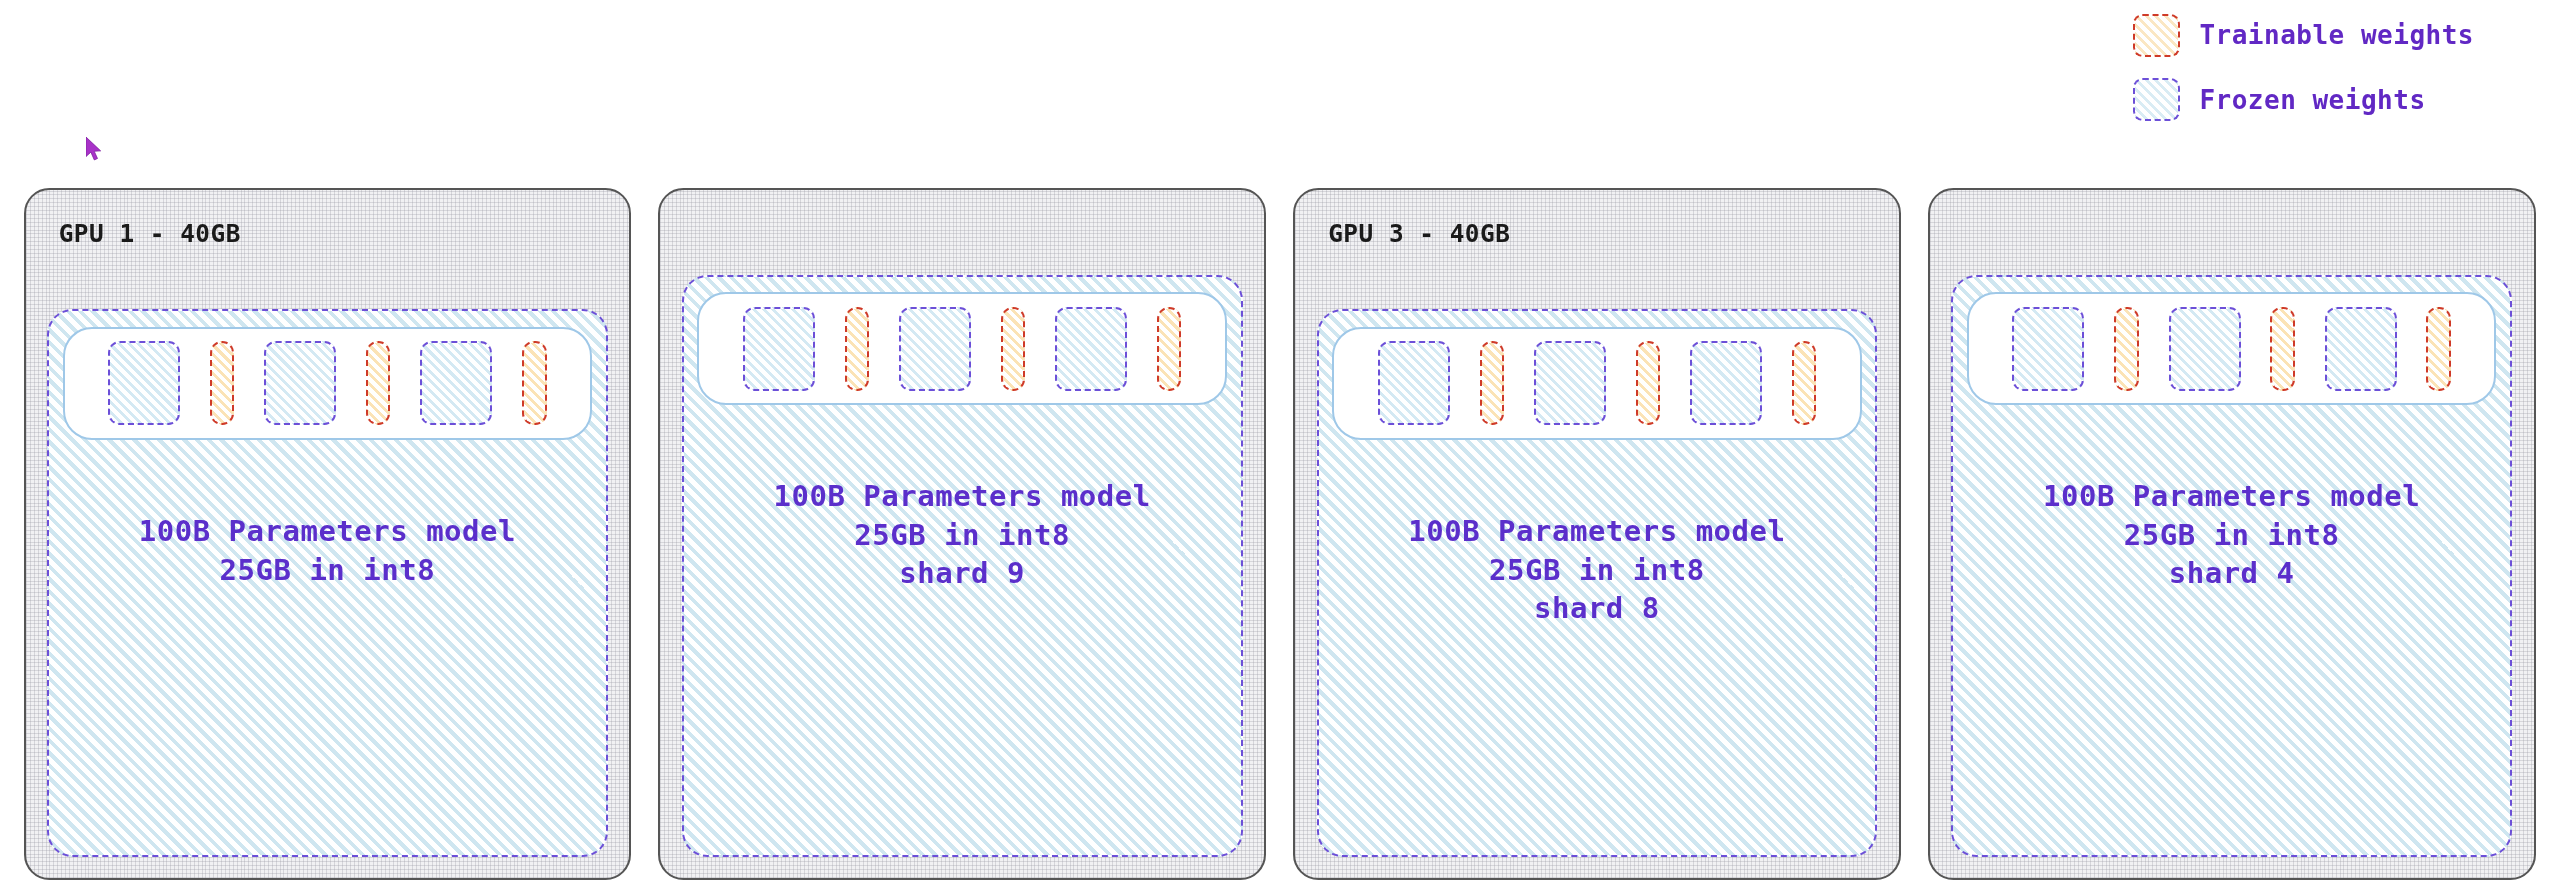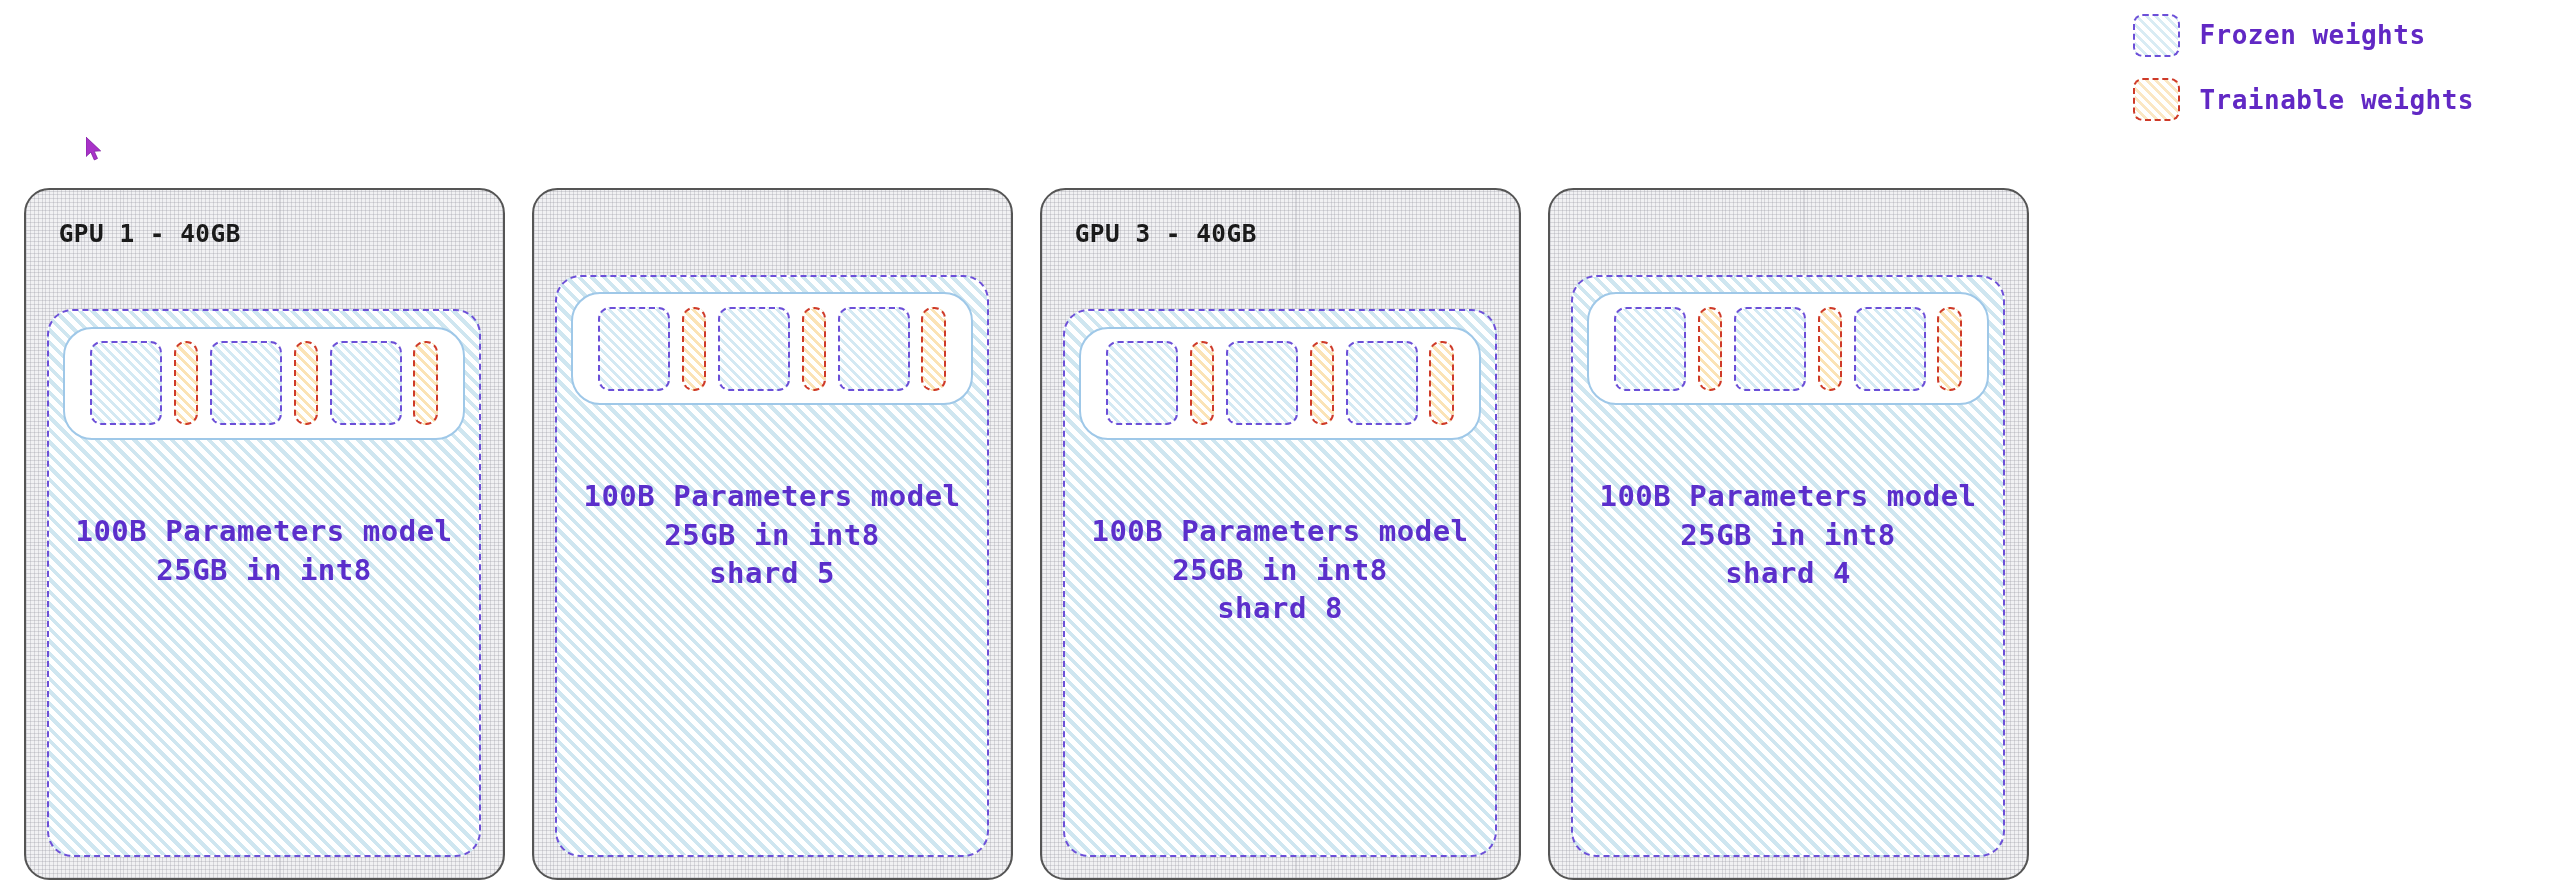--- a/index.html
+++ b/index.html
@@ -64,21 +64,21 @@
     font-weight: bold;
     letter-spacing: 0.5px;
     white-space: nowrap;
   }
 
   
   #gpu-row {
     position: absolute;
     left: 23.5px;
     top: 188px;
-    width: 2005px;
+    width: 2512px;
     height: 692px;
     display: flex;
     gap: 27px;
   }
   .gpu-box {
     flex: 1 1 0;
     position: relative;
     box-sizing: border-box;
     border: 2px solid #555555;
     border-radius: 25.4px;
@@ -187,27 +187,27 @@
     width: 19.5px;
     height: 25.4px;
     pointer-events: none;
   }
 </style>
 </head>
 <body>
 
 <div id="legend">
   <div class="legend-row">
+    <span class="legend-swatch trainable"></span>
+    <span class="legend-label">Trainable weights</span>
+  </div>
+  <div class="legend-row">
     <span class="legend-swatch frozen"></span>
     <span class="legend-label">Frozen weights</span>
   </div>
-  <div class="legend-row">
-    <span class="legend-swatch trainable"></span>
-    <span class="legend-label">Trainable weights</span>
-  </div>
 </div>
 
 <div id="gpu-row">
 
   <div class="gpu-box">
     <div class="gpu-title">GPU 1 - 40GB</div>
     <div class="shard-box">
       <div class="layer-strip">
         <span class="weight-block frozen"></span>
         <span class="weight-block trainable"></span>
@@ -229,21 +229,21 @@
         <span class="weight-block frozen"></span>
         <span class="weight-block trainable"></span>
         <span class="weight-block frozen"></span>
         <span class="weight-block trainable"></span>
         <span class="weight-block frozen"></span>
         <span class="weight-block trainable"></span>
       </div>
       <div class="shard-caption">
         <div>100B Parameters model</div>
         <div>25GB in int8</div>
-        <div>shard 5</div>
+        <div>shard 9</div>
       </div>
     </div>
   </div>
 
   <div class="gpu-box">
     <div class="gpu-title">GPU 3 - 40GB</div>
     <div class="shard-box">
       <div class="layer-strip">
         <span class="weight-block frozen"></span>
         <span class="weight-block trainable"></span>

